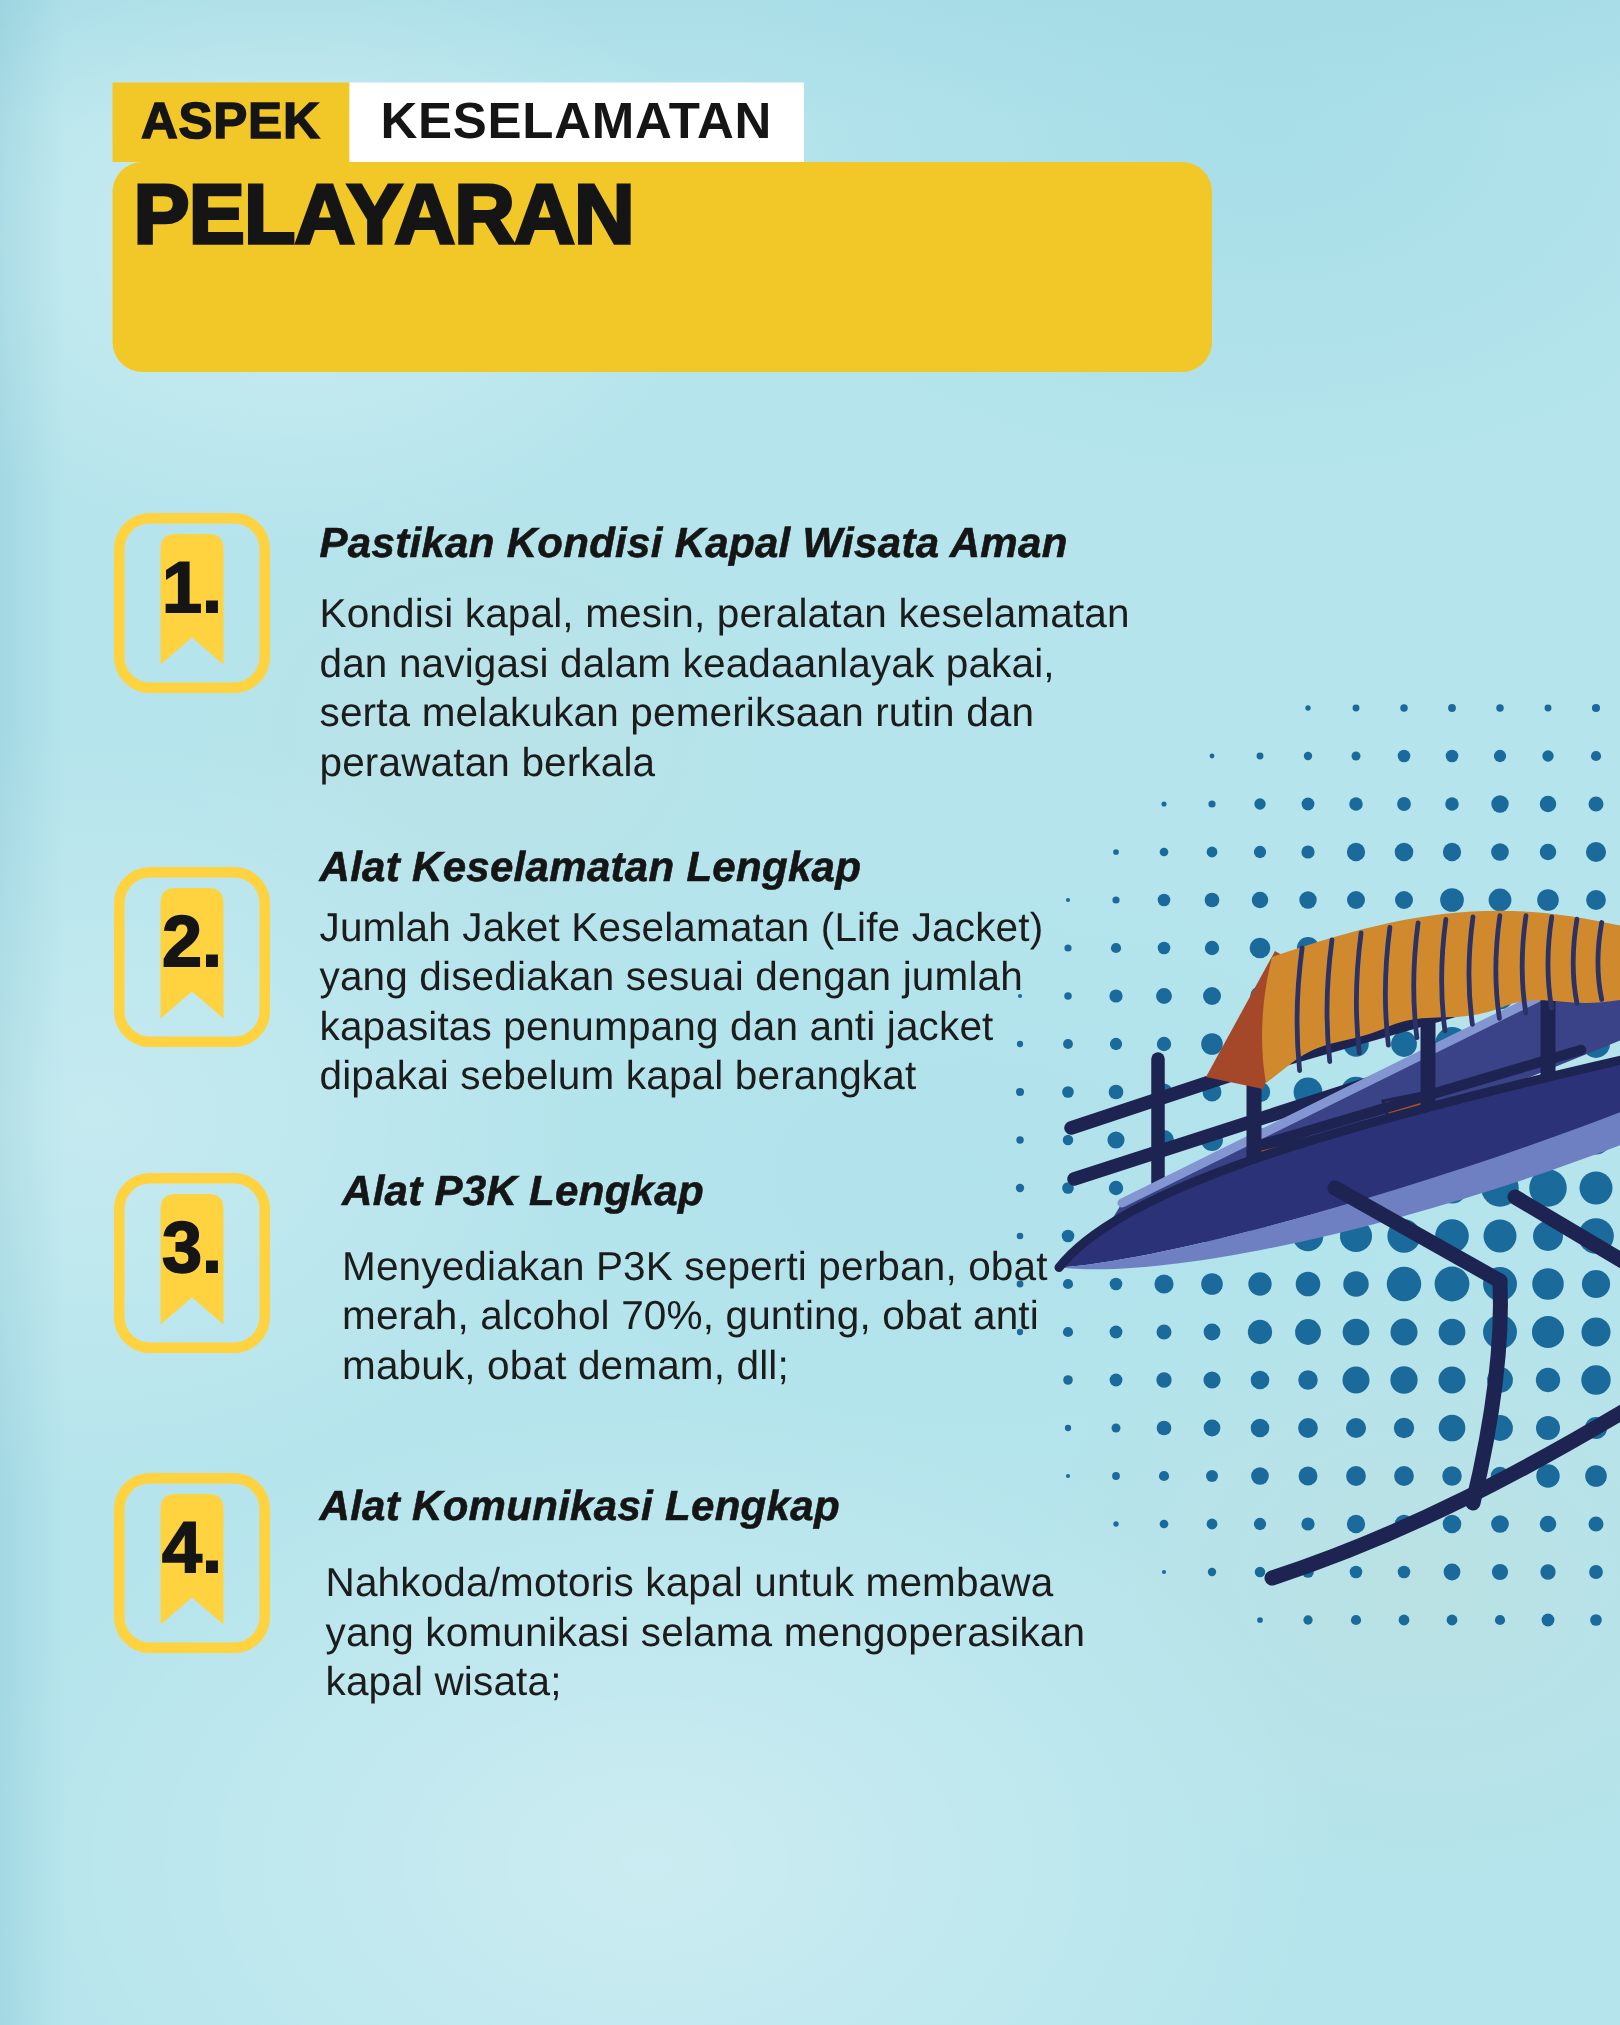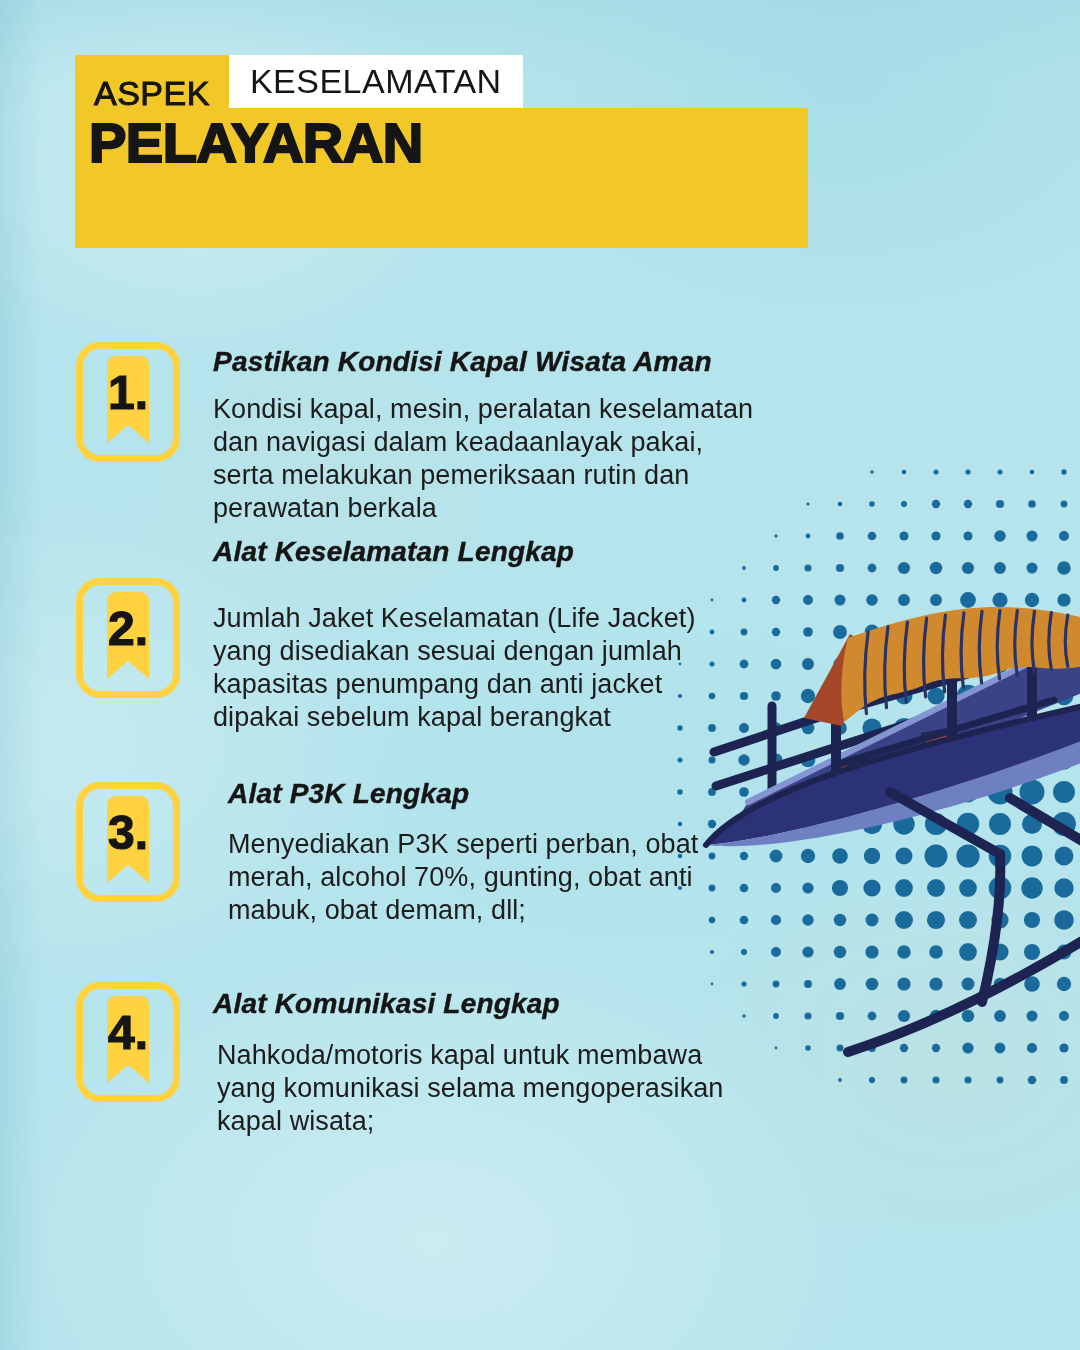--- a/index.html
+++ b/index.html
@@ -17,37 +17,37 @@
       radial-gradient(300px 240px at 30% 36%, rgba(220,216,190,.10), rgba(220,216,190,0) 70%),
       radial-gradient(520px 300px at 60% 58%, rgba(170,224,234,.40), rgba(170,224,234,0) 75%),
       linear-gradient(90deg, rgba(120,190,205,.30), rgba(120,190,205,0) 4%),
       linear-gradient(180deg, rgba(140,205,218,.25), rgba(140,205,218,0) 6%);
   }
   svg.layer{position:absolute;left:0;top:0;pointer-events:none;}
 
   
   .kicker-row{position:absolute;left:75px;top:55px;display:flex;}
   .kicker{height:53px;display:flex;align-items:center;font-size:34px;letter-spacing:.5px;color:var(--ink);}
-  .kicker.primary{background:var(--accent-yellow);padding:12px 19px;font-weight:400;-webkit-text-stroke:1px var(--ink);}
-  .kicker.secondary{background:var(--paper-white);padding:0 21px;font-weight:400;justify-content:flex-end;}
-  .title-box{position:absolute;left:75px;top:108px;width:733px;height:140px;background:var(--accent-yellow);}
+  .kicker.primary{background:var(--accent-yellow);padding:0 19px;font-weight:700;-webkit-text-stroke:1px var(--ink);}
+  .kicker.secondary{background:var(--paper-white);padding:0 21px;font-weight:700;justify-content:flex-end;}
+  .title-box{position:absolute;left:75px;top:108px;width:733px;height:140px;background:var(--accent-yellow);border-radius:20px;}
   .title{position:absolute;left:14px;top:5px;color:var(--ink);font-size:56px;line-height:60px;font-weight:700;
          letter-spacing:-.5px;-webkit-text-stroke:2.2px var(--ink);white-space:nowrap;}
 
   
   .badge{position:absolute;left:76px;width:104px;height:120px;box-sizing:border-box;
          border:7px solid var(--badge-yellow);border-radius:24px;}
   .badge svg{position:absolute;left:50%;top:6px;transform:translateX(-50%);}
   .badge .num{position:absolute;inset:0;display:flex;align-items:center;justify-content:center;
               padding-bottom:20px;font-size:48px;font-weight:700;color:var(--ink);
               -webkit-text-stroke:1.2px var(--ink);}
   .b-1{top:342px}.b-2{top:578px}.b-3{top:782px}.b-4{top:982px}
   .heading{position:absolute;left:213px;font-size:28px;font-weight:700;color:var(--ink);
            -webkit-text-stroke:.4px var(--ink);letter-spacing:.2px;white-space:nowrap;font-style:italic;}
-  .h-1{top:346px}.h-2{top:536px}.h-3{top:778px;left:228px}.h-4{top:988px}
+  .h-1{top:346px}.h-2{top:562px}.h-3{top:778px;left:228px}.h-4{top:988px}
   .body{position:absolute;left:213px;width:570px;font-size:27px;line-height:33px;color:var(--body-text);
         white-space:pre-line;letter-spacing:.1px;}
   .p-1{top:393px}.p-2{top:602px}.p-3{top:828px;left:228px}.p-4{top:1039px;left:217px}
 </style>
 </head>
 <body>
 
 <div class="canvas">
   <div class="bg"></div>
 

